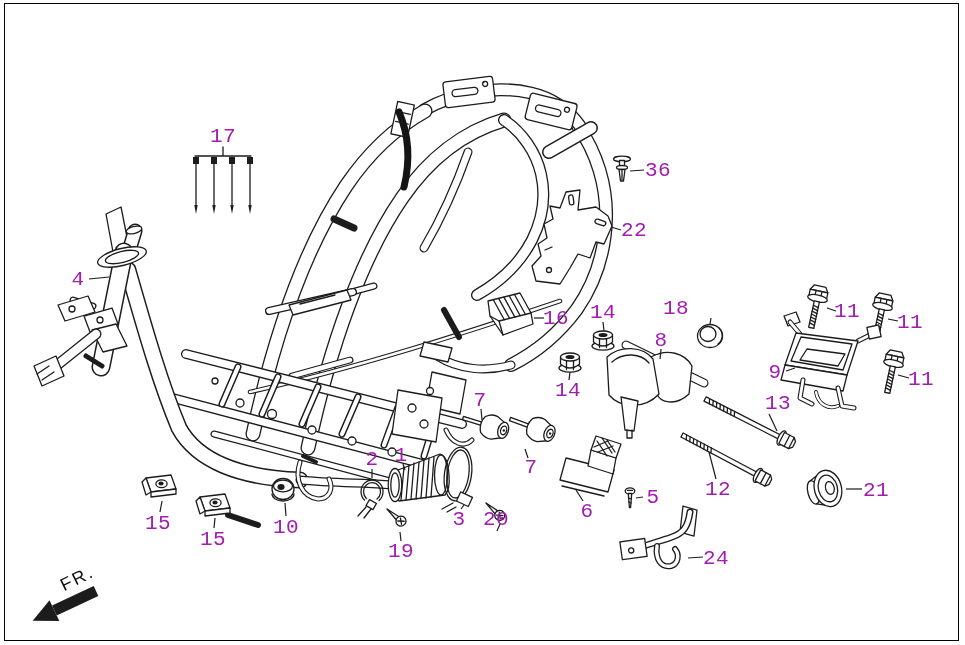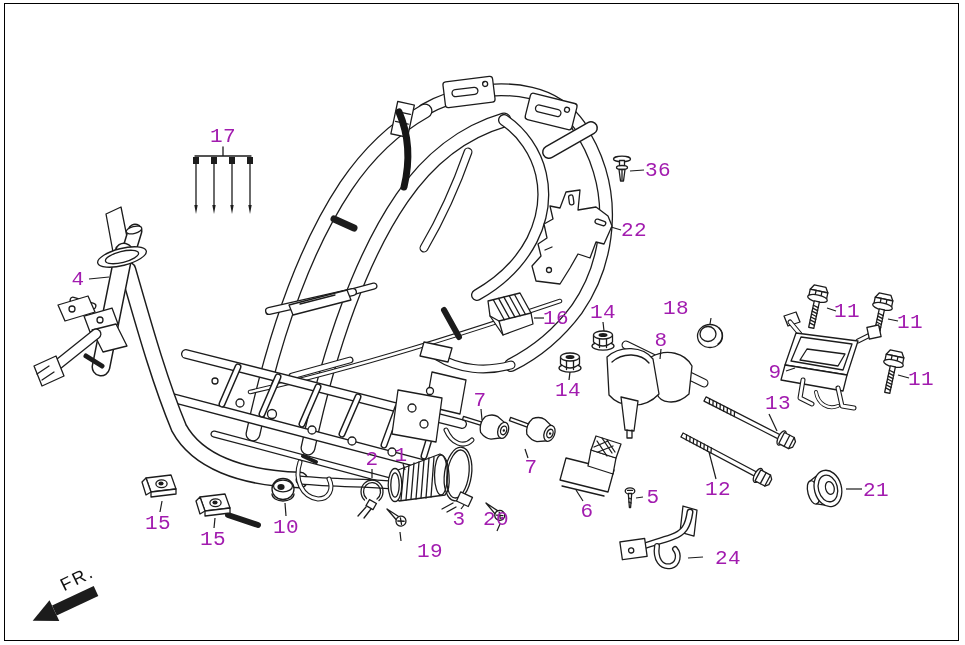--- a/index.html
+++ b/index.html
@@ -496,24 +496,24 @@
       <div class="callout" style="left: 847px; top: 311px;">11</div>
       <div class="callout" style="left: 910px; top: 322px;">11</div>
       <div class="callout" style="left: 921px; top: 379px;">11</div>
       <div class="callout" style="left: 775px; top: 372px;">9</div>
       <div class="callout" style="left: 766px; top: 403px; margin-left: 12px;">13</div>
       <div class="callout" style="left: 480px; top: 400px;">7</div>
       <div class="callout" style="left: 531px; top: 467px;">7</div>
       <div class="callout" style="left: 372px; top: 459px;">2</div>
       <div class="callout" style="left: 401px; top: 455px;">1</div>
       <div class="callout" style="left: 459px; top: 519px;">3</div>
-      <div class="callout" style="left: 401px; top: 551px; margin-left: 29px;">19</div>
+      <div class="callout" style="left: 401px; top: 551px;">19</div>
       <div class="callout" style="left: 496px; top: 519px;">20</div>
       <div class="callout" style="left: 653px; top: 497px;">5</div>
       <div class="callout" style="left: 587px; top: 511px;">6</div>
       <div class="callout" style="left: 718px; top: 489px;">12</div>
-      <div class="callout" style="left: 716px; top: 558px; margin-left: 12px;">24</div>
+      <div class="callout" style="left: 716px; top: 558px;">24</div>
       <div class="callout" style="left: 876px; top: 490px;">21</div>
       <div class="callout" style="left: 158px; top: 523px;">15</div>
       <div class="callout" style="left: 213px; top: 539px;">15</div>
       <div class="callout" style="left: 286px; top: 527px;">10</div>
     </div>
 </div>
 
 </body></html>

